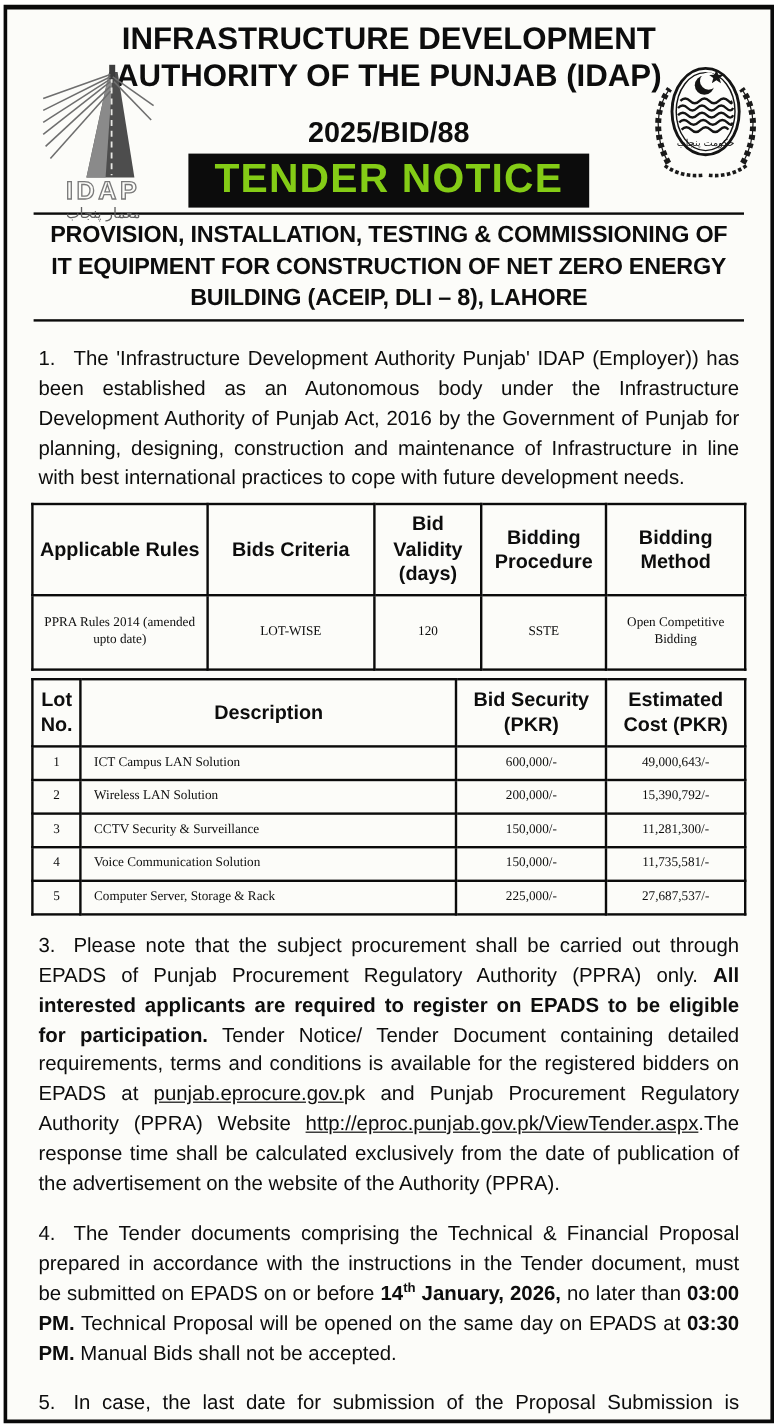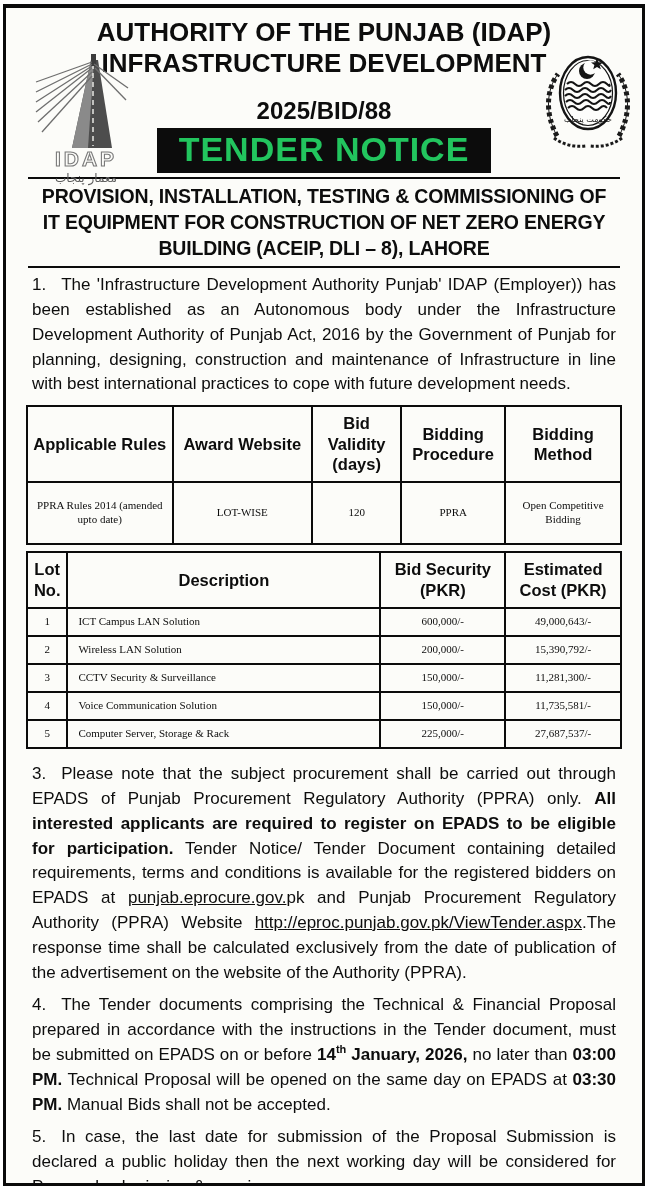--- a/index.html
+++ b/index.html
@@ -16,36 +16,36 @@
     background: #fcfcf9;
     border: 3px solid #0a0a0a;
     border-top-width: 4px;
     overflow: hidden;
   }
   
   .header { position: relative; text-align: center; padding-top: 9px; }
   .org-line { font-size: 26px; font-weight: 700; line-height: 1.2; letter-spacing: 0; }
   .bid-ref { font-size: 24px; font-weight: 700; margin-top: 18px; }
   .banner {
-    display: inline-block; background: #0c0c0c; color: #22c55e;
+    display: inline-block; background: #0c0c0c; color: #84cc16;
     font-size: 34px; font-weight: 700; letter-spacing: 1px;
     padding: 2px 22px 4px; margin-top: 3px;
   }
   .idap-logo { position: absolute; left: 26px; top: 40px; }
   .punjab-crest { position: absolute; right: 6px; top: 36px; }
   .rule { border: none; border-top: 2px solid #0b0b0b; margin: 4px 22px 0; }
   .subject {
     font-size: 19.5px; font-weight: 700; text-align: center;
     line-height: 1.33; margin: 5px 26px 4px; letter-spacing: -0.2px;
   }
   
   .body-section { padding: 2px 0 6px; border-bottom: 2px solid #0b0b0b; }
   .para {
     font-size: 17px; line-height: 1.46; text-align: justify;
-    margin: 3px 26px 8px;
+    margin: 17px 26px 8px;
   }
   .pnum { padding-right: 15px; }
   .b { font-weight: 700; }
   .u { text-decoration: underline; color: inherit; }
   sup.sup { font-size: 11px; font-weight: 700; vertical-align: super; line-height: 0; }
   
   table { border-collapse: collapse; table-layout: fixed; width: 596px; margin: 6px auto 0; }
   th, td { border: 2px solid #0b0b0b; text-align: center; vertical-align: middle; }
   th { font-size: 16.5px; font-weight: 700; padding: 6px 4px; line-height: 1.25; }
   td { font-size: 11px; padding: 5px 5px; line-height: 1.25; font-family: Liberation Serif, serif; }
@@ -109,22 +109,22 @@
       <g stroke="#141414" stroke-width="2" fill="none">
         <path d="M27,40 q4,-4 8,0 t8,0 t8,0 t8,0 t8,0 t2,0"></path>
         <path d="M25,46 q4,-4 8,0 t8,0 t8,0 t8,0 t8,0 t6,0"></path>
         <path d="M25,52 q4,-4 8,0 t8,0 t8,0 t8,0 t8,0 t6,0"></path>
         <path d="M26,58 q4,-4 8,0 t8,0 t8,0 t8,0 t8,0 t4,0"></path>
         <path d="M28,64 q4,-4 8,0 t8,0 t8,0 t8,0 t7,0"></path>
       </g>
       <text x="48" y="78" text-anchor="middle" font-size="8" fill="#141414" class="urdu">حکومت پنجاب</text>
     </svg>
 
+    <div class="org-line">INFRASTRUCTURE DEVELOPMENT</div>
     <div class="org-line">AUTHORITY OF THE PUNJAB (IDAP)</div>
-    <div class="org-line">INFRASTRUCTURE DEVELOPMENT</div>
     <div class="bid-ref">2025/BID/88</div>
     <div><span class="banner">TENDER NOTICE</span></div>
   </div>
 
   <hr class="rule">
   <div class="subject">PROVISION, INSTALLATION, TESTING &amp; COMMISSIONING OF IT EQUIPMENT FOR CONSTRUCTION OF NET ZERO ENERGY BUILDING (ACEIP, DLI – 8), LAHORE</div>
   <hr class="rule">
 
   <div class="body-section">
 
@@ -135,30 +135,30 @@
       <colgroup>
           <col style="width:24.5%">
           <col style="width:23.5%">
           <col style="width:15%">
           <col style="width:17.5%">
           <col style="width:19.5%">
         </colgroup>
       <tbody>
           <tr>
         <th>Applicable Rules</th>
-        <th>Award Website</th>
+        <th>Bids Criteria</th>
         <th>Bid Validity (days)</th>
         <th>Bidding Procedure</th>
         <th>Bidding Method</th>
       </tr>
       <tr>
         <td>PPRA Rules 2014 (amended upto date)</td>
         <td>LOT-WISE</td>
         <td>120</td>
-        <td>PPRA</td>
+        <td>SSTE</td>
         <td>Open Competitive Bidding</td>
       </tr>
     </tbody>
       </table>
 
     <table class="t2">
       <colgroup>
           <col style="width:6.8%">
           <col style="width:52.7%">
           <col style="width:21%">

